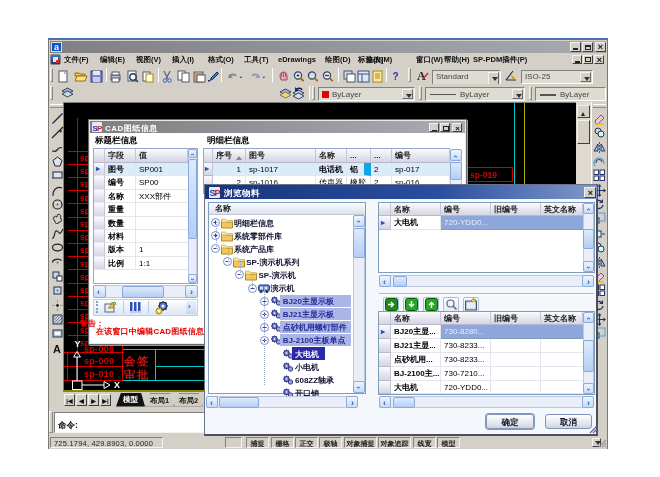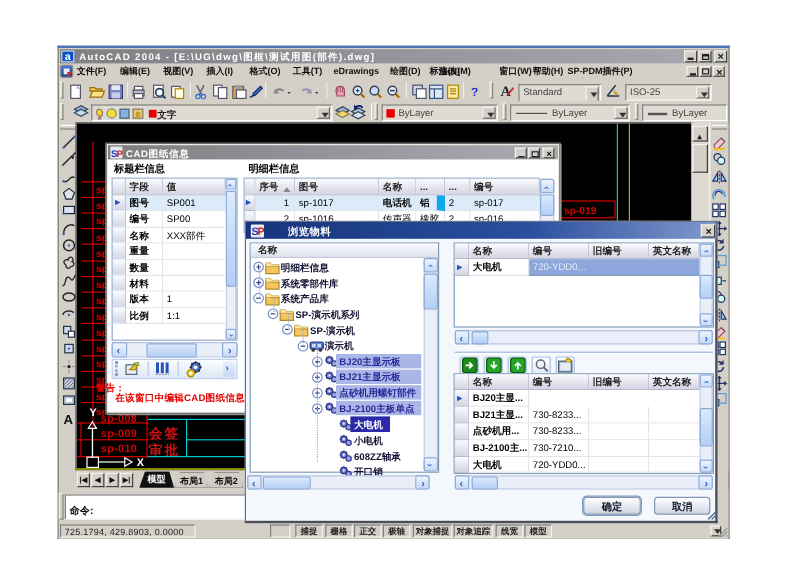--- a/index.html
+++ b/index.html
@@ -18,21 +18,20 @@
 .xtr{position:absolute;background:#e9eef9;border:1px solid #bcc8e2;border-radius:2px}
 .chev{position:absolute;color:#2b63c6;font-weight:bold}
 svg{position:absolute;overflow:visible}
 </style></head><body>
 <div class="a" style="left:0;top:0;width:660px;height:477px;background:#fff">
 
 <div class="a" style="left:48px;top:38px;width:560px;height:411px;background:#d4d0c8;border:1px solid #7a7873;border-top:none"></div>
 <div class="a" style="left:48px;top:38px;width:560px;height:2px;background:#4a74b0"></div>
 <div class="a" style="left:50px;top:41px;width:556px;height:12px;background:linear-gradient(90deg,#7f7f84,#a9a9b2)"></div>
 <div class="a" style="left:51px;top:42px;width:11px;height:10px;background:#0a50c8;border:1px solid #dcdcdc;color:#fff;font-size:9px;font-weight:bold;line-height:9px;text-align:center">a</div>
-<div class="a" style="left:66px;top:42.5px;height:10px;font-size:8px;font-weight:bold;color:#fff;letter-spacing:1.1px;line-height:10px">AutoCAD 2004 - [E:\UG\dwg\<span class="cjk">图框</span>\<span class="cjk">测试用图</span>(<span class="cjk">部件</span>).dwg]</div>
 <div class="a win3d" style="left:570px;top:42px;width:11px;height:10px;background:#d4d0c8">
       <div class="a" style="left:2px;top:5px;width:5px;height:2px;background:#222"></div>
     </div>
 <div class="a win3d" style="left:582px;top:42px;width:11px;height:10px;background:#d4d0c8">
       <div class="a" style="left:1.5px;top:1.5px;width:6px;height:5px;border:1px solid #222;border-top:2px solid #222"></div>
     </div>
 <div class="a win3d" style="left:595px;top:42px;width:11px;height:10px;background:#d4d0c8">
       <div class="a" style="left:0px;top:1px;width:9px;height:7px;color:#111;font-size:9px;line-height:7px;text-align:center;font-weight:bold">×</div>
     </div>
 <div class="a" style="left:50px;top:53px;width:556px;height:13px;background:#d4d0c8"></div>
@@ -172,32 +171,20 @@
       <path d="M1 11L8 2M1 11h10" stroke="#234" stroke-width="1.2" fill="none"></path>
       <path d="M6 6l4 3-2 2z" fill="#c90"></path>
     </svg>
 <div class="a combo" style="left:521px;top:69.5px;width:72px;height:14px;line-height:12px;padding-left:3px">ISO-25<span class="cbtn"></span></div>
 <div class="a" style="left:50px;top:84px;width:556px;height:17px;background:#d4d0c8"></div>
 <div class="a grip" style="left:50px;top:86px;height:14px"></div>
 <svg class="a" style="left:61px;top:86px" width="13" height="13" viewBox="0 0 13 13">
       <path d="M1 5l5.5-3L12 5 6.5 8z" fill="#9ab4dc" stroke="#345"></path>
       <path d="M1 8l5.5-3L12 8 6.5 11z" fill="#c8d8f0" stroke="#345"></path>
     </svg>
-<div class="a combo" style="left:76px;top:86.5px;width:201px;height:14px">
-      <svg class="a" style="left:3px;top:2px" width="190" height="10" viewBox="0 0 190 10">
-        <path d="M3 1c-1.5 0-2.5 1-2.5 2.5S2 7 3 7l-1 2h2l-1-2c1.5 0 2.5-1 2.5-2.5S4.5 1 3 1z" fill="#f6d820" stroke="#977"></path>
-        <circle cx="13" cy="4.5" r="3.8" fill="#f2e030" stroke="#887"></circle>
-        <rect x="20" y="1" width="7.5" height="7.5" fill="#88b0e0" stroke="#467"></rect>
-        <rect x="31" y="1" width="8" height="7.5" fill="#e8d080" stroke="#875"></rect>
-        <rect x="33" y="3" width="4" height="5" fill="#c8a030"></rect>
-        <rect x="44" y="1.5" width="6.5" height="6.5" fill="#e80000"></rect>
-      </svg>
-      <span class="cjk a" style="left:54px;top:2px;font-size:8px;color:#222">文字</span>
-      <span class="cbtn"></span>
-    </div>
 <svg class="a" style="left:279px;top:86px" width="13" height="13" viewBox="0 0 13 13">
       <path d="M1 6l5.5-3L12 6 6.5 9z" fill="#9ab4dc" stroke="#345"></path>
       <path d="M1 9l5.5-3L12 9 6.5 12z" fill="#f0d868" stroke="#875"></path>
     </svg>
 <svg class="a" style="left:292px;top:86px" width="13" height="13" viewBox="0 0 13 13">
       <path d="M1 7l5.5-3L12 7 6.5 10z" fill="#b8c8e4" stroke="#345"></path>
       <path d="M1 10l5.5-3L12 10 6.5 13z" fill="#d8e0f0" stroke="#345"></path>
       <path d="M4 5c0-3 5-4 6-1" stroke="#126" stroke-width="1.5" fill="none"></path>
       <path d="M3 1v4h4z" fill="#126"></path>
     </svg>
@@ -573,21 +560,21 @@
       <span class="chev" style="left:2.5px;top:2px;font-size:8px;transform:rotate(-90deg);display:inline-block">›</span>
     </div>
 <div class="a xth" style="left:450px;top:162px;width:12px;height:18px"></div>
 <div class="a" style="left:204px;top:184px;width:394px;height:252px;background:#f4f7fc;border:1px solid #6a7288;border-right:2px solid #4e4e5a;border-bottom:2px solid #4e4e5a"></div>
 <div class="a" style="left:205px;top:185px;width:392px;height:14px;background:linear-gradient(90deg,#16347c 0%,#2b4f9e 60%,#8099cc 100%)"></div>
 <svg class="a" style="left:209px;top:186.5px" width="11" height="11">
       <rect width="11" height="11" rx="1" fill="#e8eaf2"></rect>
       <text x="0.5" y="9" font-size="9" font-weight="bold" fill="#2233bb" font-family="Liberation Sans">S</text>
       <text x="5.5" y="9" font-size="9" font-weight="bold" fill="#cc2222" font-family="Liberation Sans">P</text>
     </svg>
-<div class="a cjk" style="left:240px;top:187.5px;font-size:8.5px;color:#fff;letter-spacing:0.5px">浏览物料</div>
+<div class="a cjk" style="left:224px;top:187.5px;font-size:8.5px;color:#fff;letter-spacing:0.5px">浏览物料</div>
 <div class="a win3d" style="left:584px;top:187px;width:12px;height:11px;background:#d6d3cb">
       <div class="a" style="left:0;top:0;width:11px;height:10px;color:#111;font-size:9px;line-height:10px;text-align:center;font-weight:bold">×</div>
     </div>
 <div class="a" style="left:208px;top:202px;width:158px;height:192px;background:#fff;border:1px solid #7f9db9"></div>
 <div class="a cjk" style="left:209px;top:203px;width:156px;height:12px;background:linear-gradient(#fafbfd,#dde1ec);border-bottom:1px solid #c2c8d8;font-size:8px;color:#222;line-height:12px;padding-left:6px">名称</div>
 <svg class="a" style="left:211.0px;top:218px" width="9" height="9">
       <circle cx="4.5" cy="4.5" r="4" fill="#fff" stroke="#7a8cc8"></circle>
       <path d="M2.5 4.5h4M4.5 2.5v4" stroke="#33408a" stroke-width="1"></path>
     </svg>
 <svg class="a" style="left:221.0px;top:216.5px" width="12" height="12">
@@ -798,20 +785,21 @@
 <div class="a" style="left:378px;top:311px;width:217px;height:84px;background:#fff;border:1px solid #7f9db9"></div>
 <div class="a gh cjk" style="left:379px;top:312px;width:12px;height:13px;font-size:8px;color:#222;line-height:13px;padding-left:3px"></div>
 <div class="a gh cjk" style="left:391px;top:312px;width:50px;height:13px;font-size:8px;color:#222;line-height:13px;padding-left:3px">名称</div>
 <div class="a gh cjk" style="left:441px;top:312px;width:50px;height:13px;font-size:8px;color:#222;line-height:13px;padding-left:3px">编号</div>
 <div class="a gh cjk" style="left:491px;top:312px;width:50px;height:13px;font-size:8px;color:#222;line-height:13px;padding-left:3px">旧编号</div>
 <div class="a gh cjk" style="left:541px;top:312px;width:42px;height:13px;font-size:8px;color:#222;line-height:13px;padding-left:3px">英文名称</div>
 <div class="a gh" style="left:379px;top:325px;width:12px;height:13.9px">
       <span style="position:absolute;left:2px;top:1.5px;color:#2255bb;font-size:8px;font-weight:bold">▸</span>
     </div>
 <div class="a cjk" style="left:391px;top:325px;width:50px;height:13.9px;background:#fff;border:1px solid #e4e4ec;border-top:none;border-left:none;font-size:8px;color:#000;line-height:13px;padding-left:3px;overflow:hidden;white-space:nowrap">BJ20主显...</div>
+<div class="a" style="left:441px;top:325px;width:142px;height:13.9px;background:#8da6dc;border-bottom:1px solid #7f9db9;font-size:8px;color:#e6ecf8;line-height:13px;padding-left:3px">730-8280...</div>
 <div class="a gh" style="left:379px;top:338.9px;width:12px;height:13.9px"></div>
 <div class="a cjk" style="left:391px;top:338.9px;width:50px;height:13.9px;background:#fff;border:1px solid #e4e4ec;border-top:none;border-left:none;font-size:8px;color:#000;line-height:13px;padding-left:3px;overflow:hidden;white-space:nowrap">BJ21主显...</div>
 <div class="a" style="left:441px;top:338.9px;width:50px;height:13.9px;background:#fff;border:1px solid #e4e4ec;border-top:none;border-left:none;font-size:8px;color:#000;line-height:13px;padding-left:3px">730-8233...</div>
 <div class="a" style="left:491px;top:338.9px;width:50px;height:13.9px;background:#fff;border:1px solid #e4e4ec;border-top:none;border-left:none"></div>
 <div class="a" style="left:541px;top:338.9px;width:42px;height:13.9px;background:#fff;border-bottom:1px solid #e4e4ec"></div>
 <div class="a gh" style="left:379px;top:352.79999999999995px;width:12px;height:13.9px"></div>
 <div class="a cjk" style="left:391px;top:352.79999999999995px;width:50px;height:13.9px;background:#fff;border:1px solid #e4e4ec;border-top:none;border-left:none;font-size:8px;color:#000;line-height:13px;padding-left:3px;overflow:hidden;white-space:nowrap">点砂机用...</div>
 <div class="a" style="left:441px;top:352.79999999999995px;width:50px;height:13.9px;background:#fff;border:1px solid #e4e4ec;border-top:none;border-left:none;font-size:8px;color:#000;line-height:13px;padding-left:3px">730-8233...</div>
 <div class="a" style="left:491px;top:352.79999999999995px;width:50px;height:13.9px;background:#fff;border:1px solid #e4e4ec;border-top:none;border-left:none"></div>
 <div class="a" style="left:541px;top:352.79999999999995px;width:42px;height:13.9px;background:#fff;border-bottom:1px solid #e4e4ec"></div>

